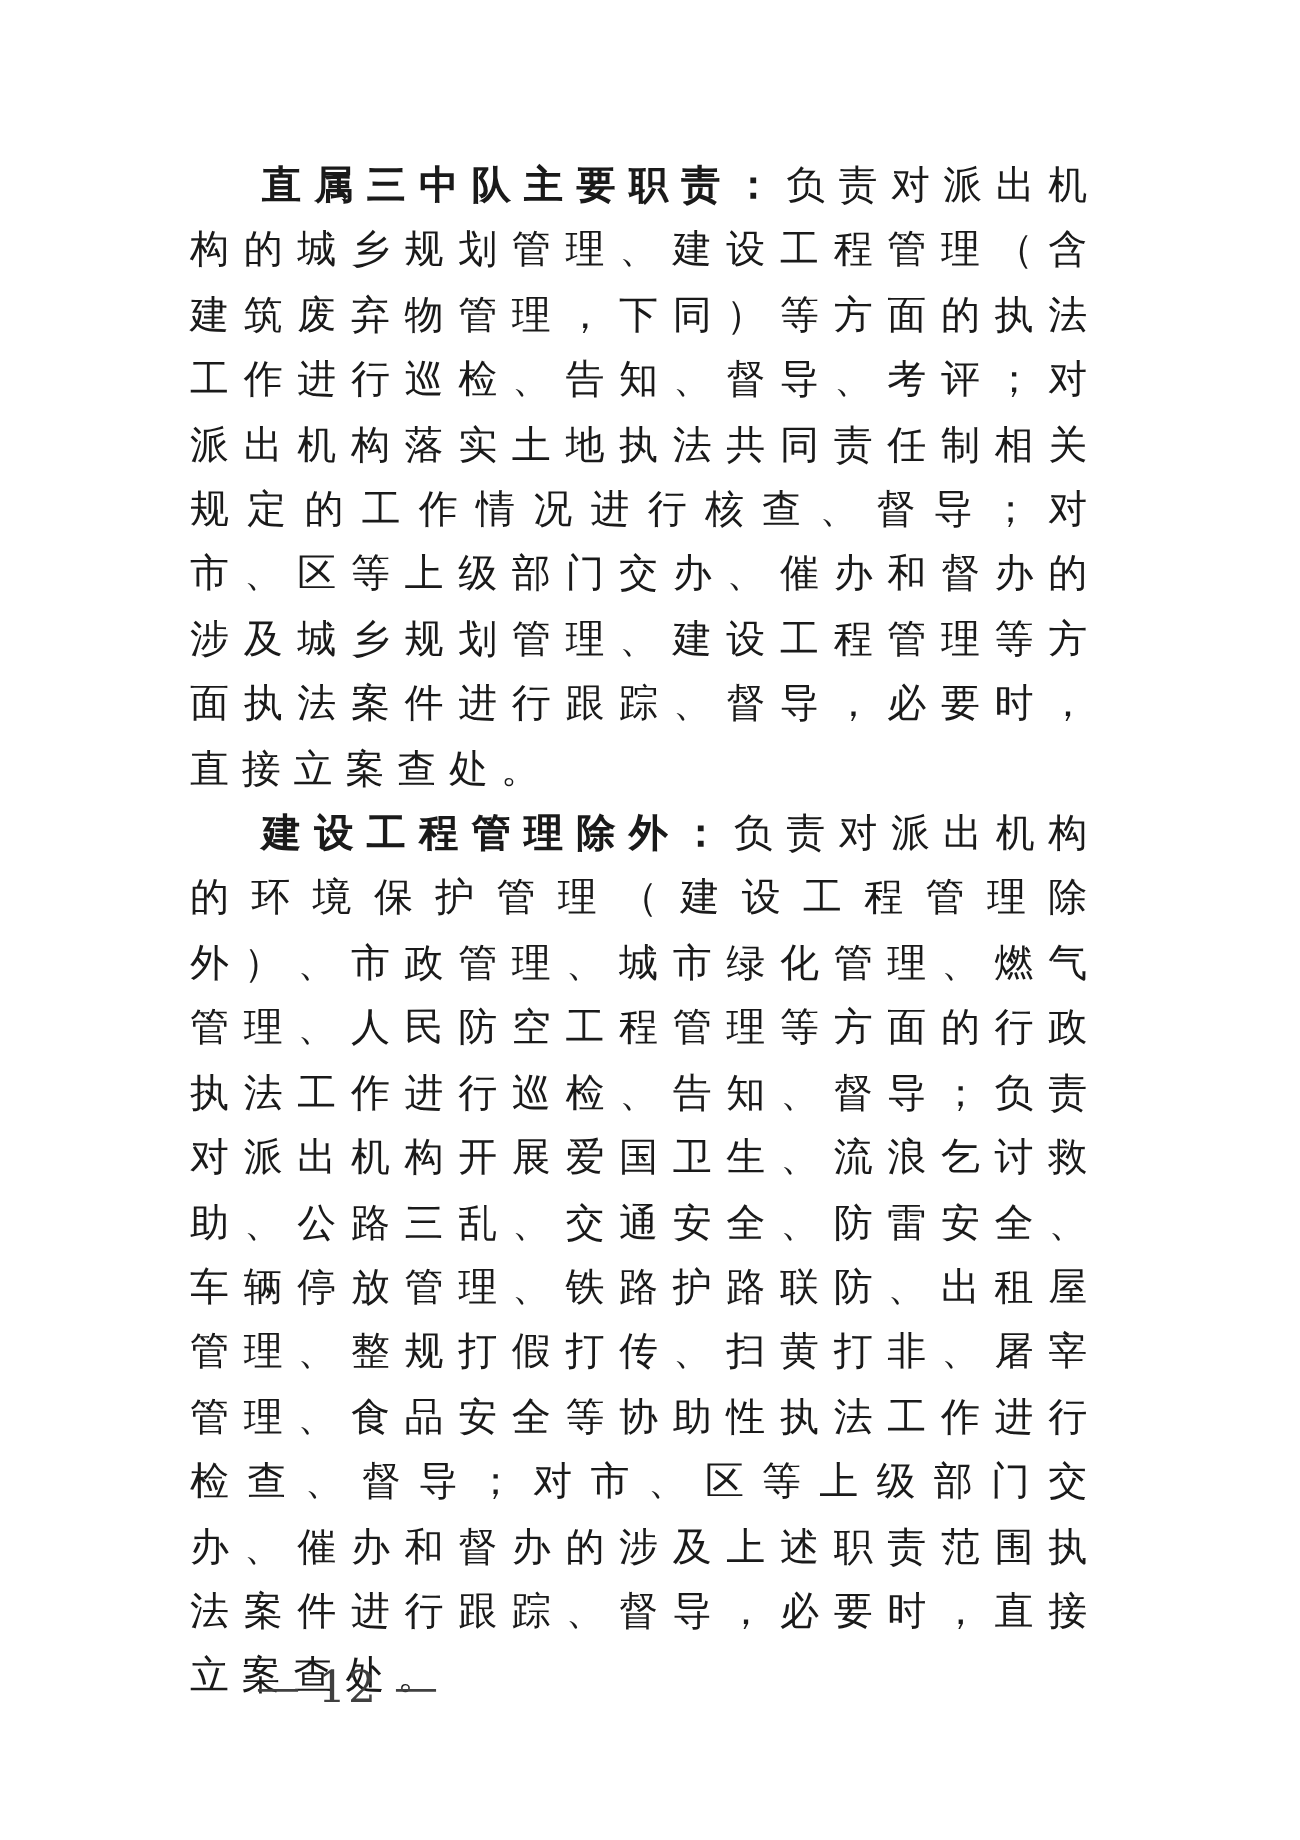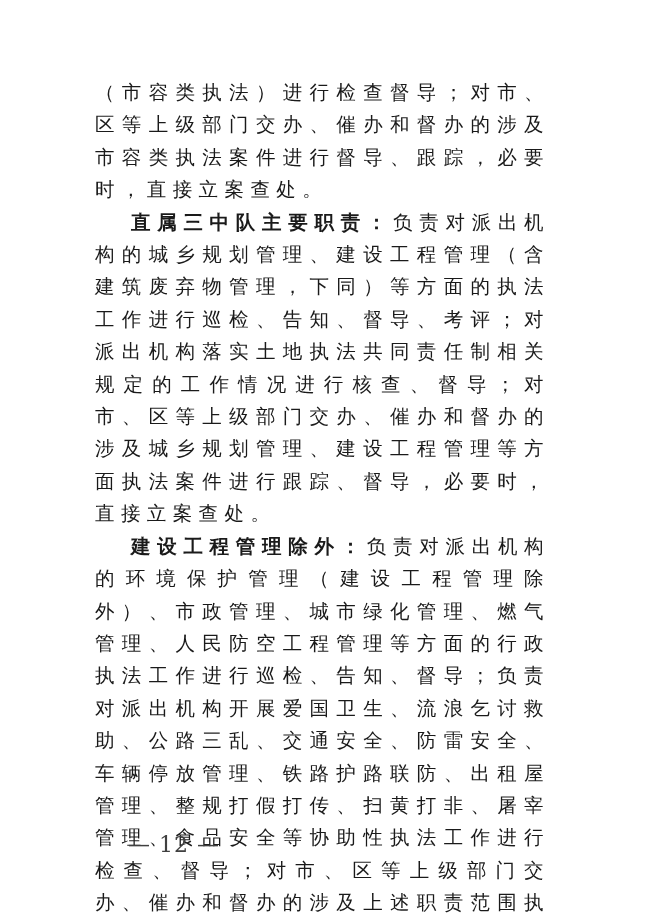--- a/index.html
+++ b/index.html
@@ -18,23 +18,20 @@
   .para .lead { font-weight: bold; }
   .page-number {
     position: absolute; left: 95px; top: 832px;
     font-size: 22px; letter-spacing: 1px; color: #404040; margin-left: 33px;
   }
 </style>
 </head>
 <body>
 
 <div class="page-body">
-  <p class="para">
-    <span class="lead"></span><span>（市容类执法）进行检查督导；对市、区等上级部门交办、催办和督办的涉及市容类执法案件进行督导、跟踪，必要时，直接立案查处。</span>
-  </p>
   <p class="para indent">
     <span class="lead">直属三中队主要职责：</span><span>负责对派出机构的城乡规划管理、建设工程管理（含建筑废弃物管理，下同）等方面的执法工作进行巡检、告知、督导、考评；对派出机构落实土地执法共同责任制相关规定的工作情况进行核查、督导；对市、区等上级部门交办、催办和督办的涉及城乡规划管理、建设工程管理等方面执法案件进行跟踪、督导，必要时，直接立案查处。</span>
   </p>
   <p class="para indent">
     <span class="lead">建设工程管理除外：</span><span>负责对派出机构的环境保护管理（建设工程管理除外）、市政管理、城市绿化管理、燃气管理、人民防空工程管理等方面的行政执法工作进行巡检、告知、督导；负责对派出机构开展爱国卫生、流浪乞讨救助、公路三乱、交通安全、防雷安全、车辆停放管理、铁路护路联防、出租屋管理、整规打假打传、扫黄打非、屠宰管理、食品安全等协助性执法工作进行检查、督导；对市、区等上级部门交办、催办和督办的涉及上述职责范围执法案件进行跟踪、督导，必要时，直接立案查处。</span>
   </p>
 
 </div>
 
 <div class="page-number">— 12 —</div>

